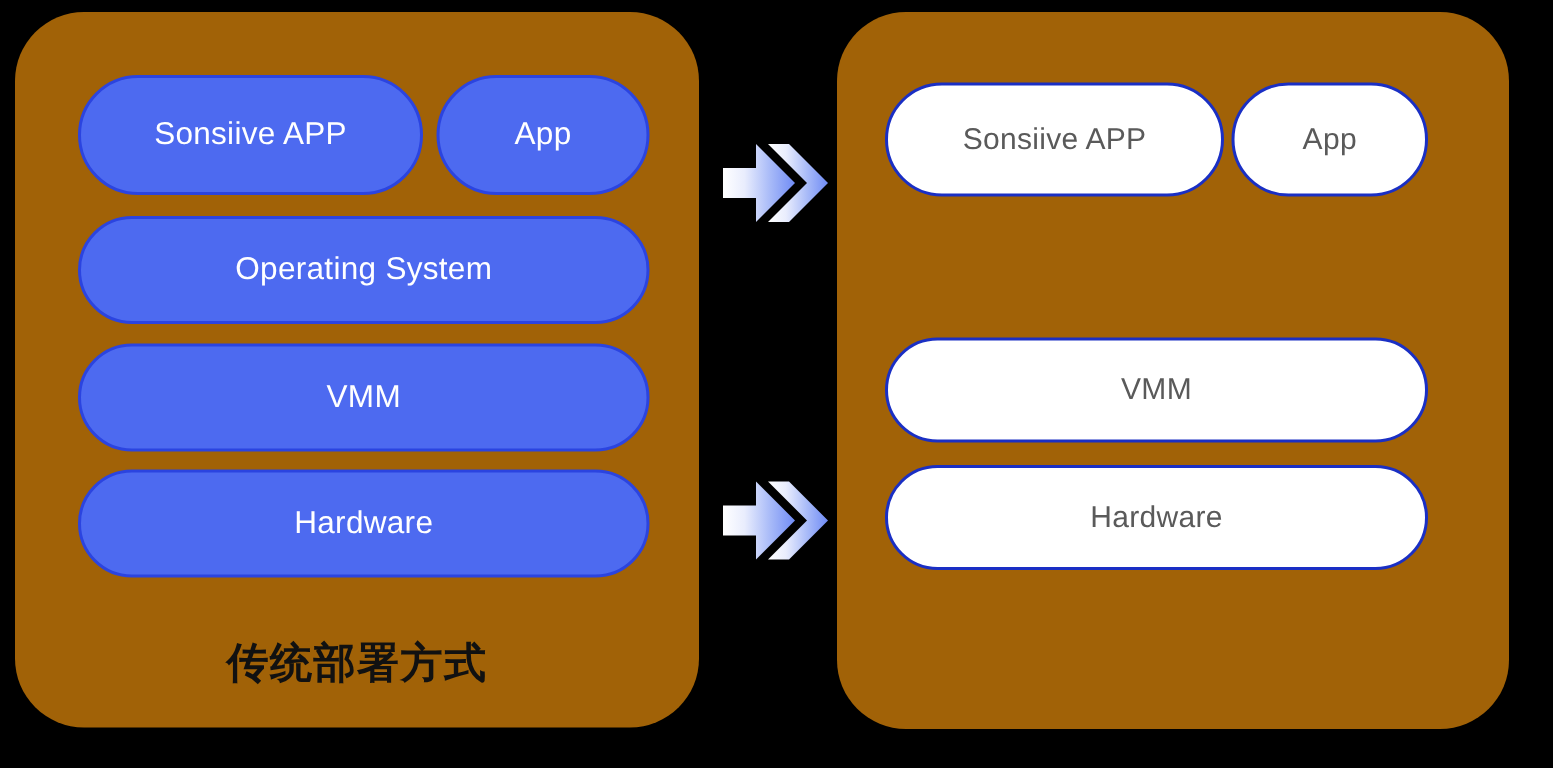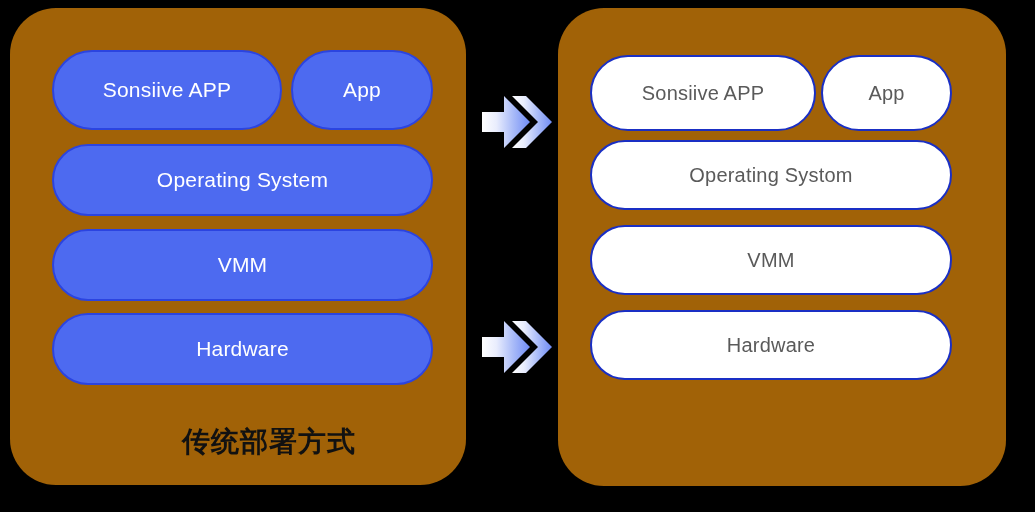--- a/index.html
+++ b/index.html
@@ -88,21 +88,20 @@
   .caption {
     position: absolute;
     left: 0;
     width: 100%;
     text-align: center;
     color: #111111;
     font-size: 28px;
     font-weight: 700;
     letter-spacing: 1px;
     white-space: nowrap;
-    padding-left: 31px;
   }
   #l-caption { top: 415px; }
   #r-caption { top: 415px; }
 
   
   .arrow {
     position: absolute;
     width: 72px;
     height: 58px;
   }
@@ -175,23 +174,20 @@
     <div class="stack">
 
       <div class="row pill-outline" id="r-row-app1">
         <span>Sonsiive APP</span>
       </div>
 
       <div class="row pill-outline" id="r-row-app2">
         <span>App</span>
       </div>
 
-      <div class="row pill-outline" id="r-row-os">
-        <span>Operating Systom</span>
-      </div>
 
       <div class="row pill-outline" id="r-row-vmm">
         <span>VMM</span>
       </div>
 
       <div class="row pill-outline" id="r-row-hw">
         <span>Hardware</span>
       </div>
 
     </div>

